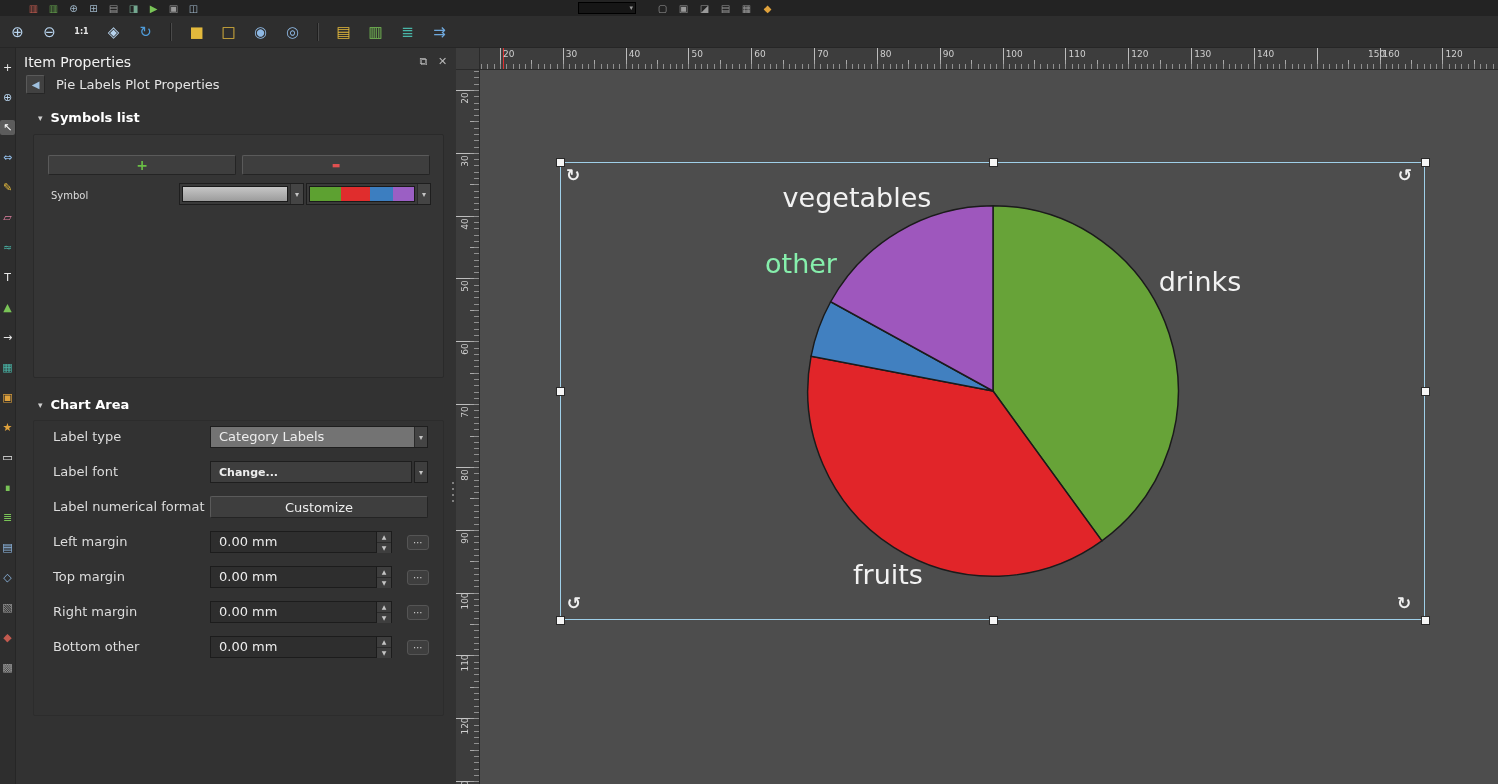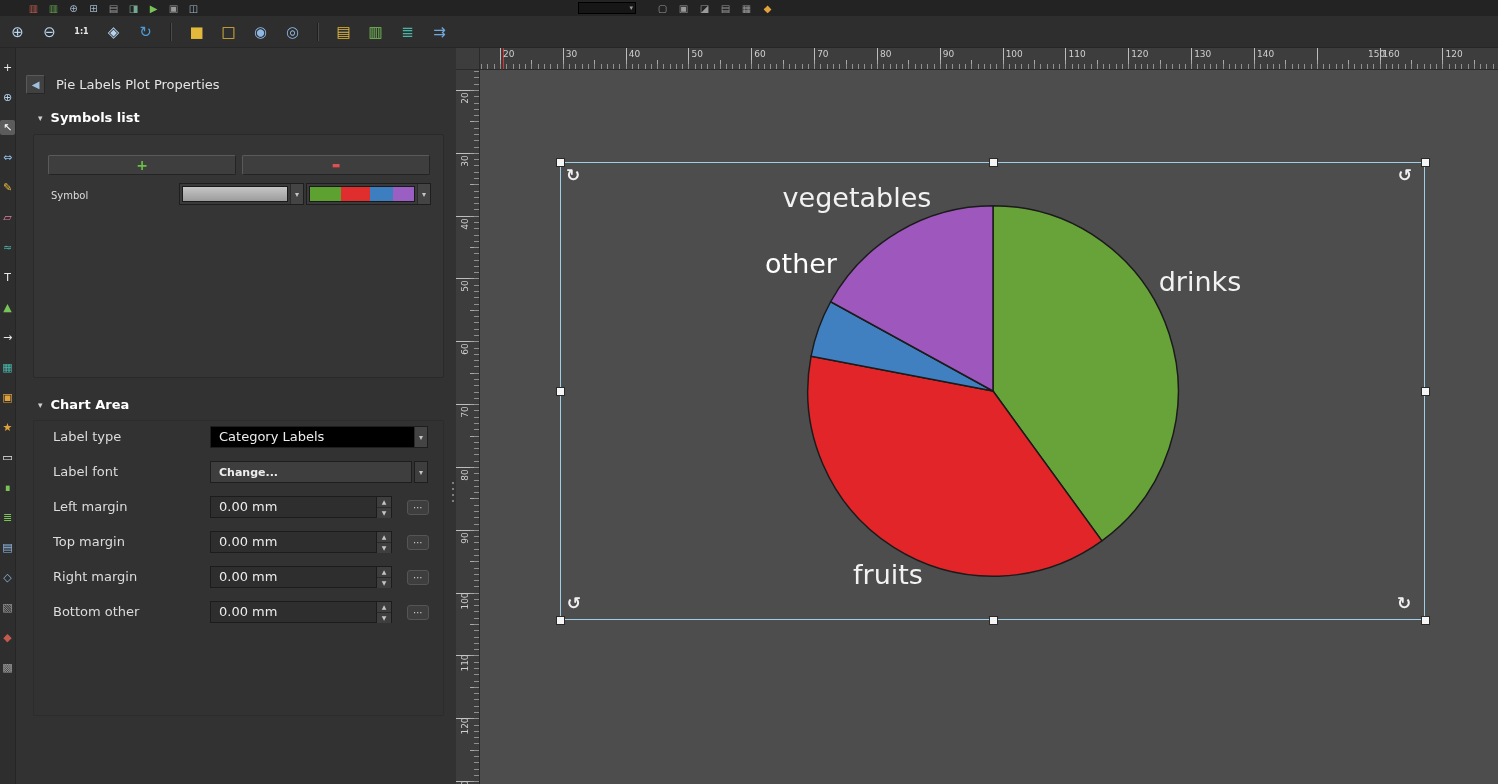--- a/index.html
+++ b/index.html
@@ -46,21 +46,21 @@
 .combo{background:#3a3a3a;border:1px solid #1e1e1e;display:flex;align-items:stretch}
 .combo .preview{flex:1;margin:2px;border:1px solid #1a1a1a;display:flex;overflow:hidden}
 .preview.gray-ramp{background:linear-gradient(#c6c6c6,#9c9c9c)}
 .combo .arrow{width:13px;display:flex;align-items:center;justify-content:center;color:#c4c4c4;font-size:8px;border-left:1px solid #2a2a2a;background:#444}
 
 #chart-box{position:absolute;left:17px;top:372px;width:411px;height:296px;border:1px solid #2c2c2c;border-radius:2px}
 #chart-fields{position:absolute;left:0;top:378px;width:440px}
 .field-row{position:relative;height:22px;margin-bottom:13px}
 .field-label{position:absolute;left:37px;top:3px;font-size:13px;color:#dcdcdc;white-space:nowrap}
 .field-ctrl{position:absolute;left:194px;top:0;width:218px;height:22px}
-.field-ctrl.combo{background:#000000}
+.field-ctrl.combo{background:#737373}
 .combo-text{flex:1;font-size:13px;color:#ededed;padding-left:8px;line-height:20px;white-space:nowrap;overflow:hidden}
 .field-ctrl.split{display:flex;gap:2px;background:none;border:none}
 .font-btn{flex:1;background:#3e3e3e;border:1px solid #1e1e1e;font-size:11px;font-weight:bold;color:#ededed;text-align:left;padding-left:8px}
 .arrow-btn{width:14px;background:#3e3e3e;border:1px solid #1e1e1e;display:flex;align-items:center;justify-content:center;color:#c4c4c4;font-size:8px}
 .push-btn{background:#3e3e3e;border:1px solid #5a5a5a;border-bottom-color:#242424;border-right-color:#242424;border-radius:2px;font-size:13px;color:#ededed;text-align:center}
 .spinbox{position:absolute;left:194px;top:0;width:182px;height:22px;background:#2e2e2e;border:1px solid #1c1c1c;display:flex}
 .spin-value{flex:1;font-size:13px;color:#ededed;padding-left:8px;line-height:20px}
 .spin-arrows{width:15px;display:flex;flex-direction:column;border-left:1px solid #1c1c1c}
 .spin-arrows .up,.spin-arrows .dn{flex:1;background:#3e3e3e;font-size:6px;color:#c4c4c4;text-align:center;line-height:10px}
 .spin-arrows .up{border-bottom:1px solid #2a2a2a}
@@ -164,20 +164,25 @@
     <span class="licon" style="color: rgb(121, 196, 87);">∎</span>
     <span class="licon" style="color: rgb(121, 196, 87);">≣</span>
     <span class="licon" style="color: rgb(143, 185, 228);">▤</span>
     <span class="licon" style="color: rgb(143, 185, 228);">◇</span>
     <span class="licon" style="color: rgb(154, 154, 154);">▧</span>
     <span class="licon" style="color: rgb(194, 90, 79);">◆</span>
     <span class="licon" style="color: rgb(154, 154, 154);">▩</span>
   </div>
 
 <div id="props-panel">
+  <div class="panel-header">
+    <span class="panel-title">Item Properties</span>
+    <span class="dock-icon">⧉</span>
+    <span class="dock-icon">✕</span>
+  </div>
   <div class="subheader">
     <span class="back-btn">◀</span>
     <span class="subtitle">Pie Labels Plot Properties</span>
   </div>
 
   <div class="section-hdr" style="top:62px">
     <span class="tri">▾</span>
     <span>Symbols list</span>
   </div>
 
@@ -219,20 +224,24 @@
       </div>
     </div>
     <div class="field-row">
       <span class="field-label">Label font</span>
       <div class="field-ctrl split">
         <button class="font-btn">Change...</button>
         <span class="arrow-btn">
           <span>▾</span>
         </span>
       </div>
+    </div>
+    <div class="field-row">
+      <span class="field-label">Label numerical format</span>
+      <button class="field-ctrl push-btn">Customize</button>
     </div>
     <div>
   <div class="field-row">
     <span class="field-label">Left margin</span>
     <div class="spinbox">
       <span class="spin-value">0.00 mm</span>
       <span class="spin-arrows">
         <span class="up">▲</span>
         <span class="dn">▼</span>
       </span>
@@ -327,21 +336,21 @@
     <svg viewBox="0 0 400 400">
         <path d="M200,200 L200,10 A190,190 0 0 1 311.6791979355699,353.71322893124 Z" fill="#67a338" stroke="#1b1b1b" stroke-width="1.5"></path>
         <path d="M200,200 L311.6791979355699,353.71322893124 A190,190 0 0 1 13.36542236154915,164.3975502287123 Z" fill="#e12529" stroke="#1b1b1b" stroke-width="1.5"></path>
         <path d="M200,200 L13.36542236154915,164.3975502287123 A190,190 0 0 1 33.50173079166595,108.46680192067407 Z" fill="#4180c0" stroke="#1b1b1b" stroke-width="1.5"></path>
         <path d="M200,200 L33.50173079166595,108.46680192067407 A190,190 0 0 1 199.99999999999997,10 Z" fill="#9e57bd" stroke="#1b1b1b" stroke-width="1.5"></path>
       </svg>
   </div>
   <div>
       <div class="pie-label" style="color: rgb(242, 242, 242); left: 720px; top: 211px;">drinks</div>
       <div class="pie-label" style="color: rgb(242, 242, 242); left: 408px; top: 504px;">fruits</div>
-      <div class="pie-label" style="color: #ffffff; left: 321px; top: 193px;">other</div>
+      <div class="pie-label" style="color: #86efac; left: 321px; top: 193px;">other</div>
       <div class="pie-label" style="color: rgb(242, 242, 242); left: 377px; top: 127px;">vegetables</div>
     </div>
   <span class="rotate-marker" style="left:86px;top:95px">↻</span>
   <span class="rotate-marker" style="left:918px;top:95px">↺</span>
   <span class="rotate-marker" style="left:87px;top:523px">↺</span>
   <span class="rotate-marker" style="left:917px;top:523px">↻</span>
 <div class="handle" style="left: 76px; top: 88px;"></div>
     <div class="handle" style="left: 508.5px; top: 88px;"></div>
     <div class="handle" style="left: 941px; top: 88px;"></div>
     <div class="handle" style="left: 76px; top: 317px;"></div>

